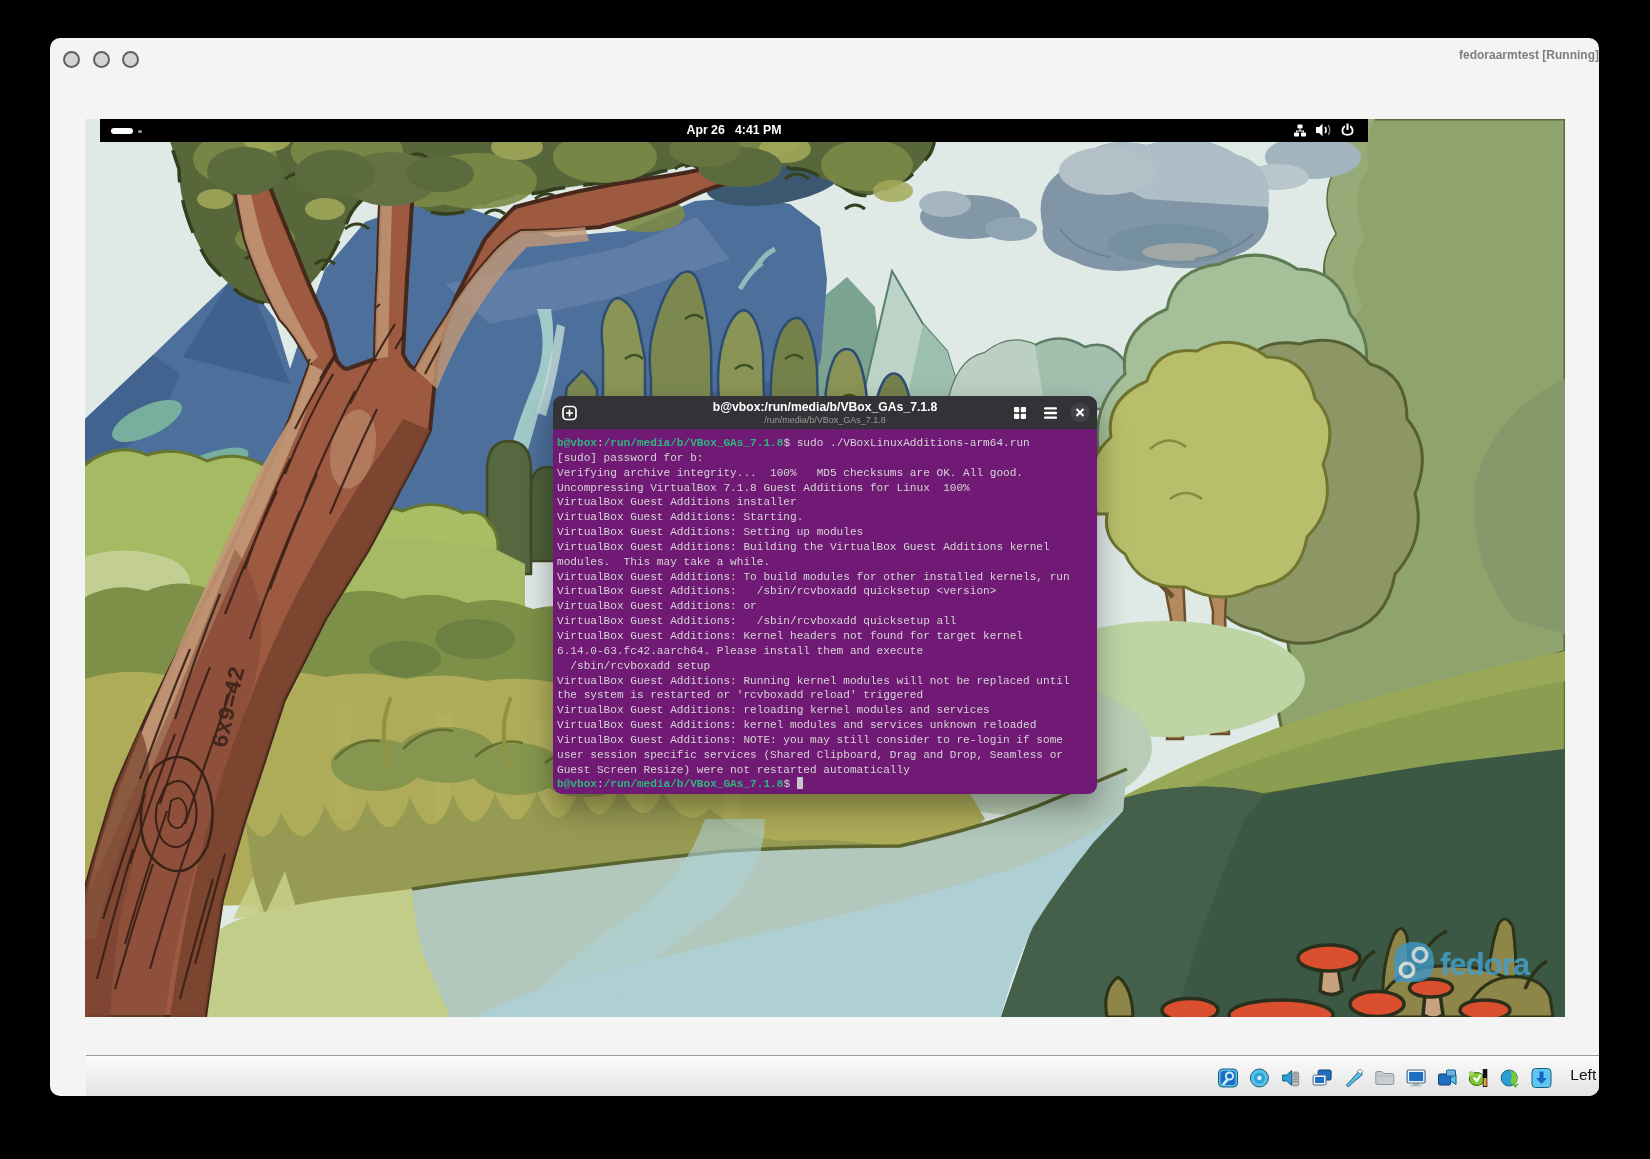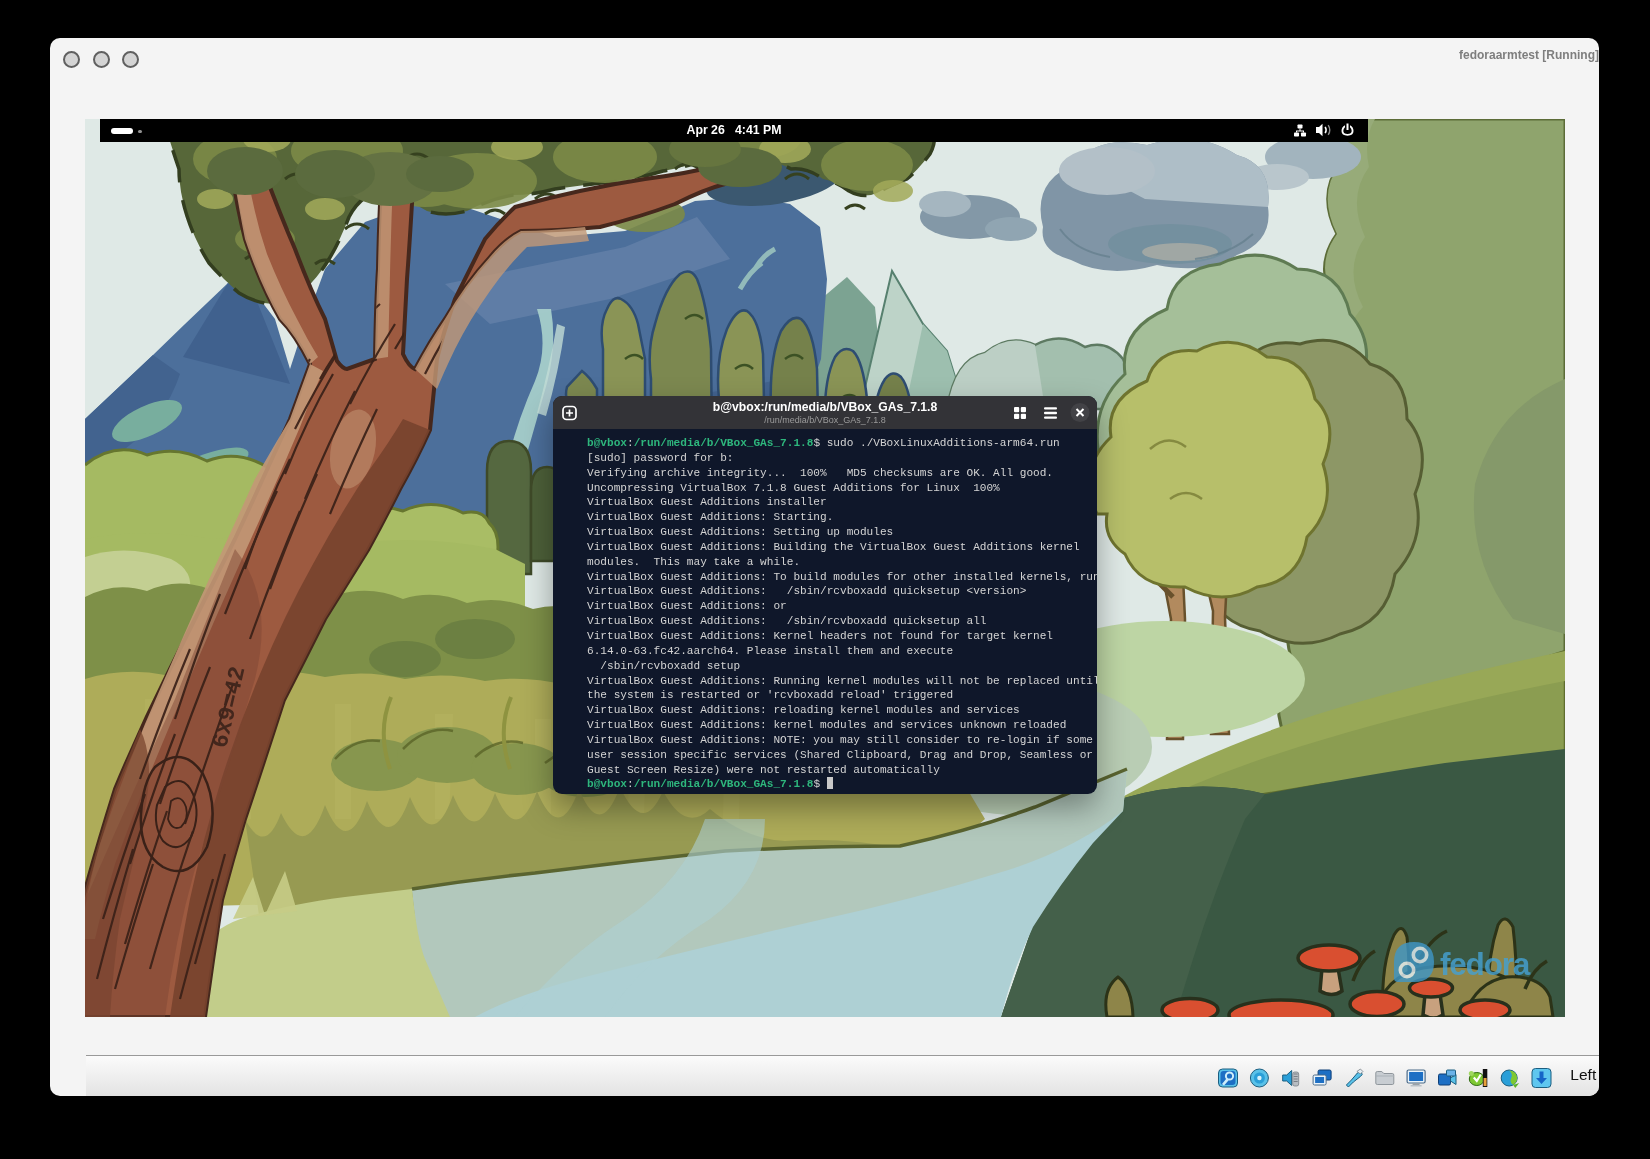--- a/index.html
+++ b/index.html
@@ -9,25 +9,25 @@
   .wintitle{position:absolute;top:9.5px;left:0;width:100%;text-align:right;font-size:12px;font-weight:bold;color:#7e7e7e;}
   .screen{position:absolute;left:35px;top:81px;width:1480px;height:898px;background:#dfe9e6;overflow:hidden;}
   .topbar{position:absolute;left:0;top:0;width:1268px;height:23px;background:#000;z-index:5;margin-left:15px;}
   .pill{position:absolute;left:11px;top:8.5px;width:21.5px;height:6.5px;border-radius:3.5px;background:#fff;}
   .dot{position:absolute;left:38px;top:10.5px;width:3.5px;height:3.5px;border-radius:50%;background:#909090;}
   .clock{position:absolute;left:0;top:0;width:100%;height:23px;text-align:center;line-height:23px;color:#fff;font-size:12.3px;font-weight:bold;}
   .sysicons{position:absolute;right:12px;top:0;height:23px;}
   .statusbar{position:absolute;left:0;top:1017px;width:100%;height:41px;border-top:1px solid #999;background:linear-gradient(#fbfbfb,#e3e3e3);margin-left:36px;}
   .sticons{position:absolute;top:11px;right:68px;height:22px;}
   .lefttxt{position:absolute;top:10px;right:19px;font-size:15.5px;color:#111;}
-  .term{position:absolute;left:468px;top:277px;width:544px;height:398px;border-radius:9px;overflow:hidden;background:#0f172a;z-index:6;box-shadow:0 14px 30px rgba(0,0,0,0.35);}
+  .term{position:absolute;left:468px;top:277px;width:544px;height:398px;border-radius:9px;overflow:hidden;background:#701a75;z-index:6;box-shadow:0 14px 30px rgba(0,0,0,0.35);}
   .thead{position:absolute;left:0;top:0;width:100%;height:33px;background:#333337;}
   .ttitle{position:absolute;top:3.5px;left:0;width:100%;text-align:center;color:#fff;font-size:12.2px;font-weight:bold;font-family:"Liberation Sans",sans-serif;}
   .tsub{position:absolute;top:19px;left:0;width:100%;text-align:center;color:#9b9b9b;font-size:9px;font-family:"Liberation Sans",sans-serif;}
-  .tbody{position:absolute;left:0;top:33px;width:100%;padding-left:30px;}
+  .tbody{position:absolute;left:0;top:33px;width:100%;}
   .tbody pre{margin:0;padding:7px 4px;font-family:"Liberation Mono",monospace;font-size:11.1px;line-height:14.85px;color:#d4d4d4;}
   .g{color:#2eb77d;font-weight:bold;}
   .cur{display:inline-block;width:6.7px;height:12px;background:#c9c9c9;vertical-align:-2px;}
 </style>
 </head>
 <body>
 <div class="win">
   <div class="tl" style="left:12.5px;"></div>
   <div class="tl" style="left:42.5px;"></div>
   <div class="tl" style="left:72px;"></div>

